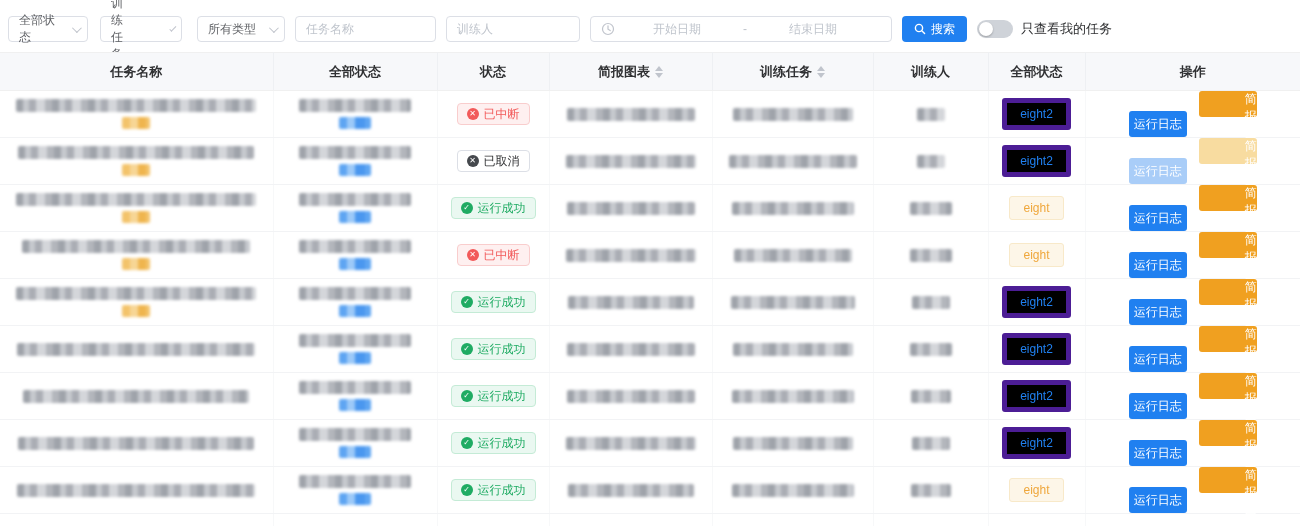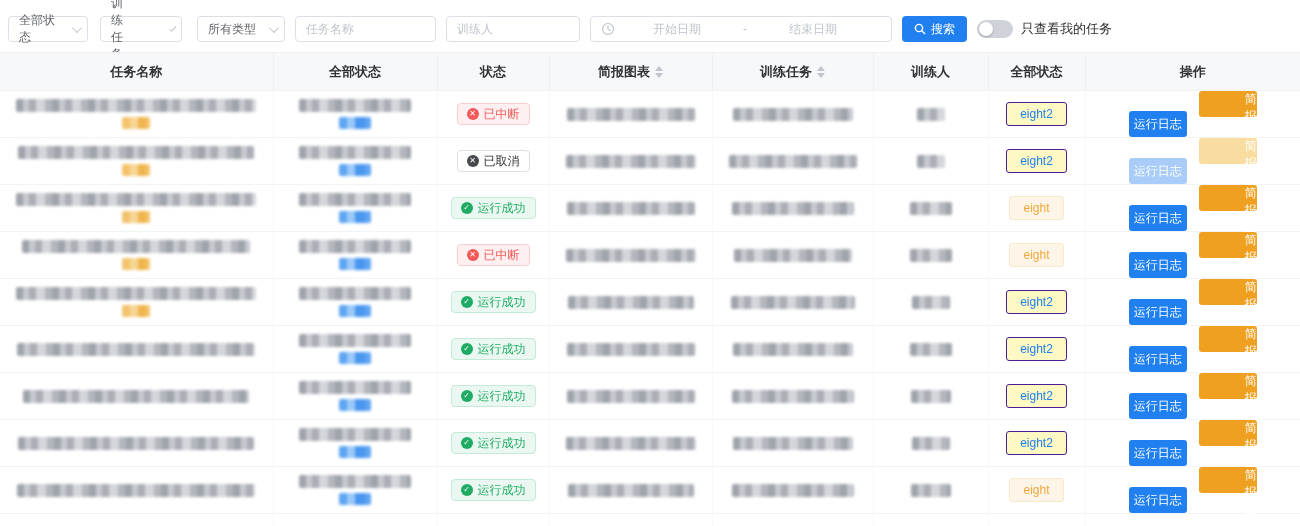--- a/index.html
+++ b/index.html
@@ -51,21 +51,21 @@
     text-align:center; font-weight:700; }
   .badge.interrupted { color:#f25a5a; background:#fef0f0; border:1px solid #f9cdcd; }
   .badge.interrupted .dot { background:#f25a5a; }
   .badge.cancelled { color:#303133; background:#fff; border:1px solid #dcdfe6; }
   .badge.cancelled .dot { background:#45484d; }
   .badge.success { color:#1fab63; background:#eaf8f1; border:1px solid #c4ebd6; }
   .badge.success .dot { background:#1fab63; }
 
   
   .host { display:inline-block; padding:5px 13px; border-radius:3px; font-size:12px; line-height:1; }
-  .host.blue { color:#2080f0; background:#fef9c3; border:1px solid #4c1d95; }
+  .host.blue { color:#2080f0; background:#000000; border:5px solid #4c1d95; }
   .host.orange { color:#efa73c; background:#fdf6e8; border:1px solid #f8e9c9; }
 
   
   .actions { display:flex; gap:12px; justify-content:center; }
   .abtn { width:58px; height:26px; border:none; border-radius:3px; color:#fff; font-size:12px; cursor:pointer; }
   .abtn.log { background:#2080f0;margin-top:20px; }
   .abtn.report { background:#f0a020;padding-left:46px; }
   .abtn.log.dis { background:#a9cdf8; }
   .abtn.report.dis { background:#f8dca0; }
 

